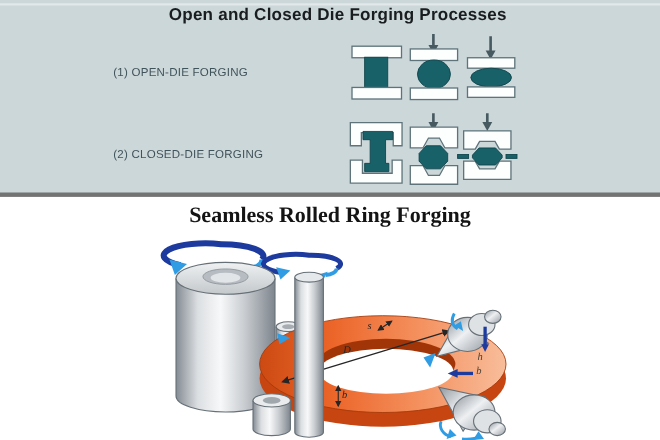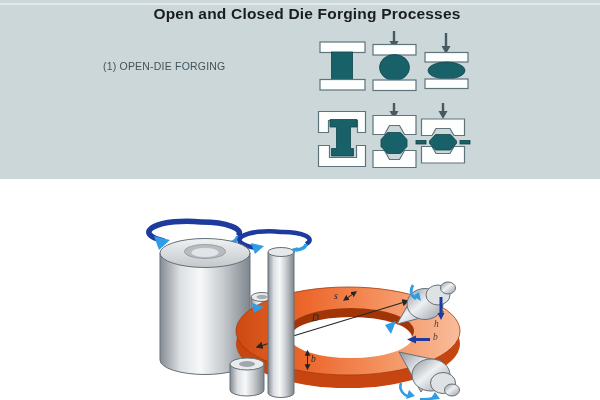--- a/index.html
+++ b/index.html
@@ -1,20 +1,20 @@
 <!DOCTYPE html>
 <html><head>
 <meta charset="utf-8">
 <style>
   html,body{margin:0;padding:0;background:#fff;}
   .stage{position:relative;width:600px;height:400px;overflow:hidden;background:#fff;
          font-family:"Liberation Sans",sans-serif;}
   
   .top-panel{position:absolute;left:0;top:0;width:600px;height:181px;background:#ccd7d9;
-             border-bottom:2px solid #737373;box-sizing:border-box;}
+             border-bottom:6px solid #737373;box-sizing:border-box;}
   .top-panel::before{content:"";position:absolute;left:0;top:3px;width:100%;height:2px;
              background:rgba(255,255,255,.45);}
   .top-title{margin:0;padding-top:5px;text-align:center;text-indent:14px;
              font-size:15.5px;font-weight:bold;color:#191d1f;letter-spacing:.2px;}
   .row-label{position:absolute;font-size:10.5px;color:#41535a;letter-spacing:.2px;white-space:nowrap;text-align:center;}
   .r1{left:103px;top:60px;}
   .r2{left:103px;top:135px;}
   .top-svg{position:absolute;left:0;top:0;}
   .die{fill:#fdfefe;stroke:#5e747a;stroke-width:1.2;}
   .wp{fill:#186169;stroke:#0f444b;stroke-width:.8;}
@@ -32,20 +32,21 @@
   .arcLight{stroke:#2f9ce4;fill:none;}
 </style>
 </head>
 <body>
 
 <div class="stage">
 
   <section class="top-panel">
     <h1 class="top-title">Open and Closed Die Forging Processes</h1>
     <div class="row-label r1">(1) OPEN-DIE FORGING</div>
+    <div class="row-label r2">(2) CLOSED-DIE FORGING</div>
 
     <svg class="top-svg" width="600" height="177" viewBox="0 0 600 177">
 
       <g>
         <rect class="die" x="320" y="42" width="45" height="10.5"></rect>
         <rect class="wp" x="331.5" y="52" width="21" height="28"></rect>
         <rect class="die" x="320" y="79.5" width="45" height="10.5"></rect>
       </g>
       <g>
         <line class="arr" x1="394" y1="31" x2="394" y2="42"></line>
@@ -197,14 +198,15 @@
       <g>
         <line x1="441" y1="297" x2="441" y2="314" stroke="#1d3a9e" stroke-width="3"></line>
         <polygon fill="#1d3a9e" points="437.5,313 444.5,313 441,320"></polygon>
         <line x1="430" y1="339.5" x2="414" y2="339.5" stroke="#1d3a9e" stroke-width="3"></line>
         <polygon fill="#1d3a9e" points="416,335.5 416,343.5 407,339.5"></polygon>
         <text class="dim dim2" x="434" y="327">h</text>
         <text class="dim dim2" x="433" y="340">b</text>
       </g>
     </svg>
 
+    <h2 class="bottom-title">Seamless Rolled Ring Forging</h2>
   </section>
 </div>
 
 </body></html>

